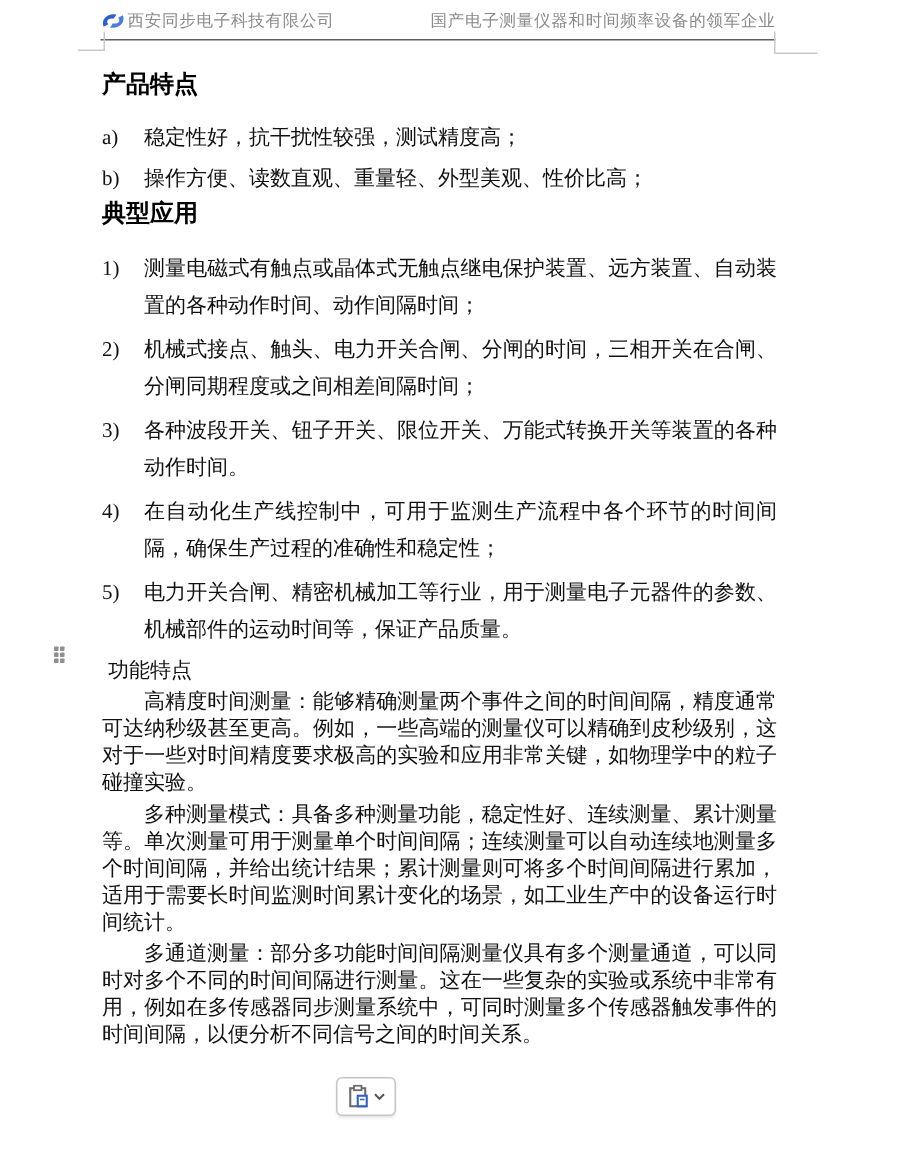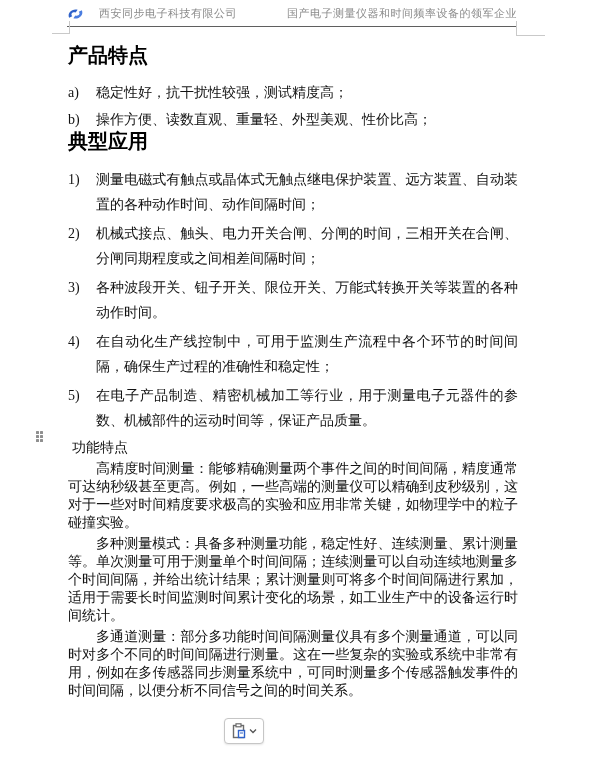--- a/index.html
+++ b/index.html
@@ -10,38 +10,38 @@
   .page{position:relative;width:603px;height:777px;background:#fff;}
 
   
   .header{
     position:absolute;left:67px;top:6px;width:450px;
     display:flex;justify-content:space-between;align-items:center;
     padding-bottom:5px;border-bottom:1px solid #5f5f5f;
     font-family:"Liberation Sans","DejaVu Sans",sans-serif;
     font-size:11px;color:#8a8a8a;letter-spacing:0.5px;
   }
-  .header-left{display:flex;align-items:center;gap:15px;}
+  .header-left{display:flex;align-items:center;gap:1px;}
   .logo-icon{width:17px;height:14px;flex:0 0 auto;}
 
   
   .crop{position:absolute;background:#c9c9c9;}
   .crop-l-h{left:52px;top:33px;width:18px;height:1px;}
   .crop-l-v{left:69px;top:21px;width:1px;height:13px;}
   .crop-r-v{left:516px;top:21px;width:1px;height:15px;}
   .crop-r-h{left:517px;top:35px;width:28px;height:1px;}
 
   
   .content{
     position:absolute;left:68px;top:40px;width:450px;
     font-size:14px;line-height:25px;text-align:justify;
   }
   .doc-heading{
-    font-family:Liberation Mono, monospace;
-    font-size:20px;font-weight:bold;line-height:22px;margin:0;color:#000;
+    font-family:Liberation Serif, serif;
+    font-size:16px;font-weight:bold;line-height:22px;margin:0;color:#000;
     text-align:left;
   }
   .h-features{margin:6px 0 12px 0;}
   .h-apps{margin:-2px 0 13px 0;}
 
   .li{display:flex;margin:0 0 2px 0;}
   .apps .li{margin:0 0 4px 0;}
   .li .marker{flex:0 0 28px;}
   .li .li-text{flex:1;}
 
@@ -117,21 +117,21 @@
       <div class="li">
         <span class="marker">3)</span>
         <span class="li-text">各种波段开关、钮子开关、限位开关、万能式转换开关等装置的各种动作时间。</span>
       </div>
       <div class="li">
         <span class="marker">4)</span>
         <span class="li-text">在自动化生产线控制中，可用于监测生产流程中各个环节的时间间隔，确保生产过程的准确性和稳定性；</span>
       </div>
       <div class="li">
         <span class="marker">5)</span>
-        <span class="li-text">在电子产品制造、精密机械加工等行业，用于测量电子元器件的参数、机械部件的运动时间等，保证产品质量。</span>
+        <span class="li-text">电力开关合闸、精密机械加工等行业，用于测量电子元器件的参数、机械部件的运动时间等，保证产品质量。</span>
       </div>
     </div>
 
     <p class="func-label" style="margin-bottom:0;">功能特点</p>
 
     <p class="para">高精度时间测量：能够精确测量两个事件之间的时间间隔，精度通常可达纳秒级甚至更高。例如，一些高端的测量仪可以精确到皮秒级别，这对于一些对时间精度要求极高的实验和应用非常关键，如物理学中的粒子碰撞实验。</p>
     <p class="para">多种测量模式：具备多种测量功能，稳定性好、连续测量、累计测量等。单次测量可用于测量单个时间间隔；连续测量可以自动连续地测量多个时间间隔，并给出统计结果；累计测量则可将多个时间间隔进行累加，适用于需要长时间监测时间累计变化的场景，如工业生产中的设备运行时间统计。</p>
     <p class="para">多通道测量：部分多功能时间间隔测量仪具有多个测量通道，可以同时对多个不同的时间间隔进行测量。这在一些复杂的实验或系统中非常有用，例如在多传感器同步测量系统中，可同时测量多个传感器触发事件的时间间隔，以便分析不同信号之间的时间关系。</p>
 
   </div>

